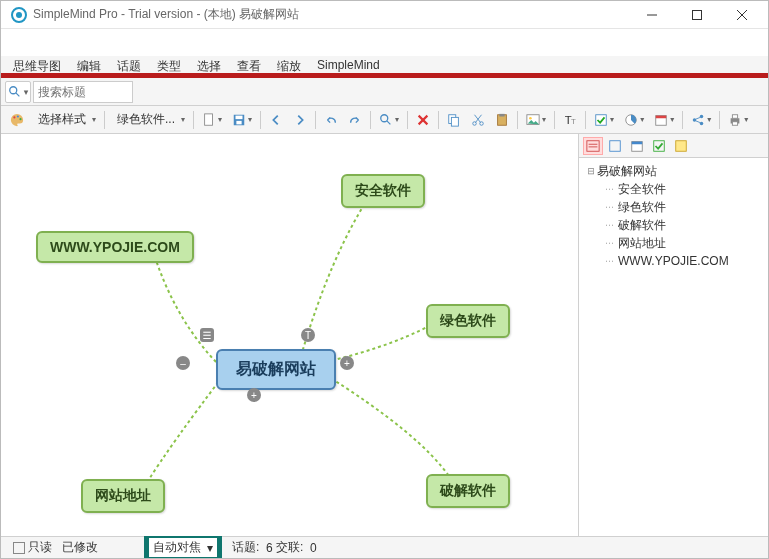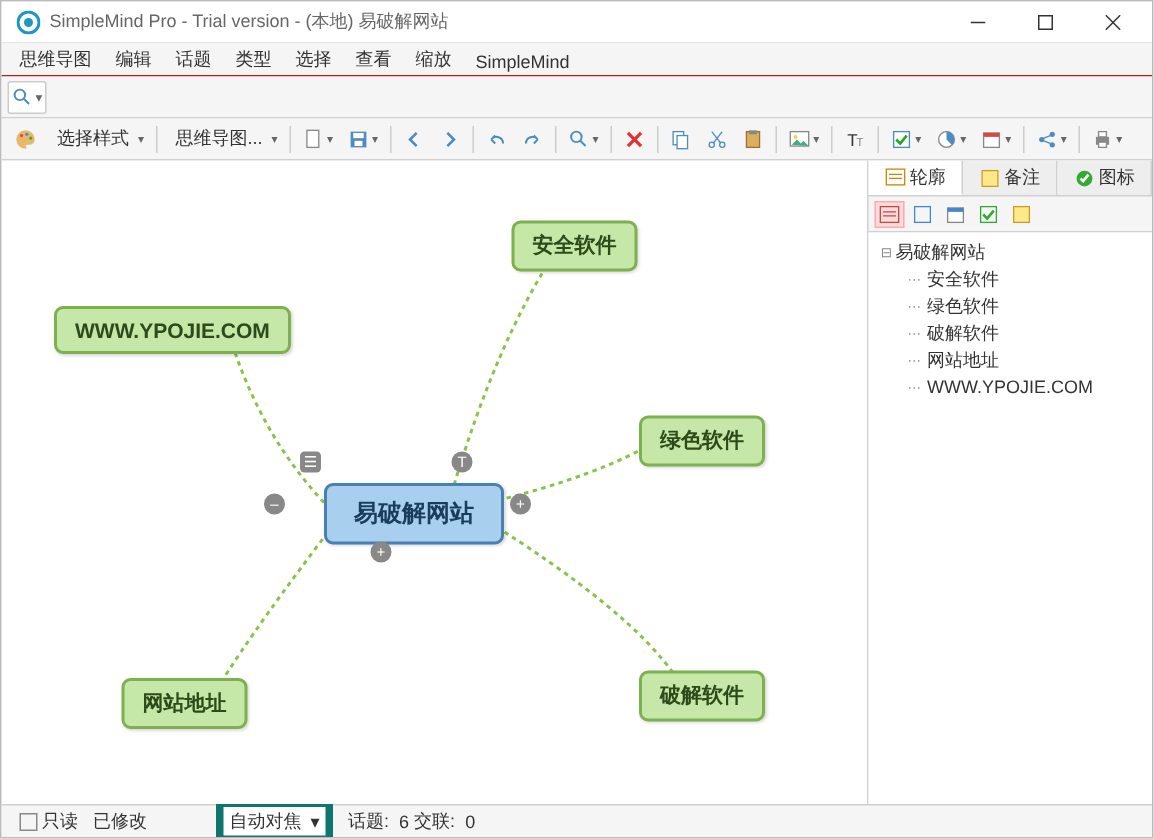--- a/index.html
+++ b/index.html
@@ -5,21 +5,21 @@
 * { box-sizing: border-box; margin: 0; padding: 0; font-family: "Microsoft YaHei", SimSun, sans-serif; }
 body { background: #fff; font-size: 12px; color: #333; width: 769px; height: 559px; overflow: hidden; border: 1px solid #bbb; display: flex; flex-direction: column; }
 
 
 .titlebar { height: 28px; display: flex; align-items: center; padding: 0 4px; background: #fff; border-bottom: 1px solid #e5e5e5; justify-content: center; }
 .titlebar .app-icon { width: 16px; height: 16px; margin: 0 6px; }
 .titlebar .title { flex: 1; font-size: 12px; color: #666; }
 .titlebar .win-btn { width: 45px; height: 30px; display: flex; align-items: center; justify-content: center; color: #555; cursor: pointer; }
 
 
-.menubar { height: 22px; display: flex; align-items: flex-end; padding: 0 4px; border-bottom: 1px solid #b91c1c; background: #f5f5f5; }
+.menubar { height: 22px; display: flex; align-items: flex-start; padding: 0 4px; border-bottom: 5px solid #b91c1c; background: #f5f5f5; margin-top: 27px; }
 .menubar .menu-item { padding: 2px 8px; cursor: pointer; font-size: 12px; }
 
 
 .searchbar { height: 28px; display: flex; align-items: center; padding: 2px 4px; background: #f5f5f5; border-bottom: 1px solid #d0d0d0; }
 .searchbar .search-icon-btn { width: 26px; height: 22px; display: flex; align-items: center; justify-content: center; border: 1px solid #ccc; background: #fff; border-radius: 2px; margin-right: 2px; }
 .searchbar .dd { font-size: 9px; color: #666; margin-left: 2px; }
 .searchbar .search-input { width: 100px; height: 22px; border: 1px solid #ccc; padding: 0 4px; font-size: 12px; color: #888; }
 
 
 .toolbar { height: 28px; display: flex; align-items: center; padding: 2px 4px; background: #f5f5f5; border-bottom: 1px solid #d0d0d0; }
@@ -105,38 +105,39 @@
 </div>
 
 <div class="searchbar">
   <div class="search-icon-btn">
     <svg class="ic" viewBox="0 0 16 16">
         <circle cx="6" cy="6" r="4" fill="none" stroke="#4a8cc4" stroke-width="1.5"></circle>
         <line x1="9" y1="9" x2="13" y2="13" stroke="#4a8cc4" stroke-width="1.5"></line>
       </svg>
     <span class="dd">▾</span>
   </div>
+  <input class="search-input" placeholder="搜索标题" style="">
 </div>
 
 <div class="toolbar">
   <div class="tb-btn">
       <svg class="ic" viewBox="0 0 16 16">
         <path d="M8 1a7 7 0 100 14c1 0 1-1 .5-1.5s-.5-1.5.5-1.5h2a4 4 0 004-4A7 7 0 008 1z" fill="#e8b868"></path>
         <circle cx="5" cy="5" r="1.2" fill="#d44"></circle>
         <circle cx="9" cy="4" r="1.2" fill="#48d"></circle>
         <circle cx="12" cy="7" r="1.2" fill="#4a4"></circle>
       </svg>
     </div>
   <div class="tb-btn">
       <span class="tb-text">选择样式</span>
       <span class="dd">▾</span>
     </div>
   <div class="tb-sep"></div>
   <div class="tb-btn">
-      <span class="tb-text">思维导图...</span>
+      <span class="tb-text">绿色软件...</span>
       <span class="dd">▾</span>
     </div>
   <div class="tb-sep"></div>
   <div class="tb-btn">
       <svg class="ic" viewBox="0 0 16 16">
         <rect x="3" y="1" width="9" height="13" fill="#fff" stroke="#888"></rect>
       </svg>
       <span class="dd">▾</span>
     </div>
   <div class="tb-btn">
@@ -284,43 +285,20 @@
     <div class="node node-center" style="left:215px; top:215px; padding:8px 18px; font-size:16px;"><span>易破解网站</span></div>
 
     <div class="handle" style="left:199px; top:194px;">☰</div>
     <div class="handle circ" style="left:300px; top:194px;">T</div>
     <div class="handle circ" style="left:175px; top:222px;">–</div>
     <div class="handle circ" style="left:339px; top:222px;">+</div>
     <div class="handle circ" style="left:246px; top:254px;">+</div>
   </div>
 
   <div class="right-panel">
-    <div class="rp-tabs">
-      <div class="rp-tab active">
-        <svg class="ic" viewBox="0 0 16 16">
-            <rect x="1" y="2" width="14" height="12" fill="none" stroke="#c80"></rect>
-            <line x1="3" y1="6" x2="13" y2="6" stroke="#c80"></line>
-            <line x1="3" y1="9" x2="13" y2="9" stroke="#c80"></line>
-          </svg>
-        <span>轮廓</span>
-      </div>
-      <div class="rp-tab">
-        <svg class="ic" viewBox="0 0 16 16">
-            <rect x="2" y="2" width="12" height="12" fill="#ffe88a" stroke="#c8a020"></rect>
-          </svg>
-        <span>备注</span>
-      </div>
-      <div class="rp-tab">
-        <svg class="ic" viewBox="0 0 16 16">
-            <circle cx="8" cy="8" r="6" fill="#3a3"></circle>
-            <path d="M5 8l2 2 4-5" fill="none" stroke="#fff" stroke-width="2"></path>
-          </svg>
-        <span>图标</span>
-      </div>
-    </div>
     <div class="rp-icnbar">
       <div class="ib active">
           <svg class="ic" viewBox="0 0 16 16">
             <rect x="1" y="2" width="14" height="12" fill="none" stroke="#c44"></rect>
             <line x1="3" y1="6" x2="13" y2="6" stroke="#c44"></line>
             <line x1="3" y1="9" x2="13" y2="9" stroke="#c44"></line>
           </svg>
         </div>
       <div class="ib">
           <svg class="ic" viewBox="0 0 16 16">

